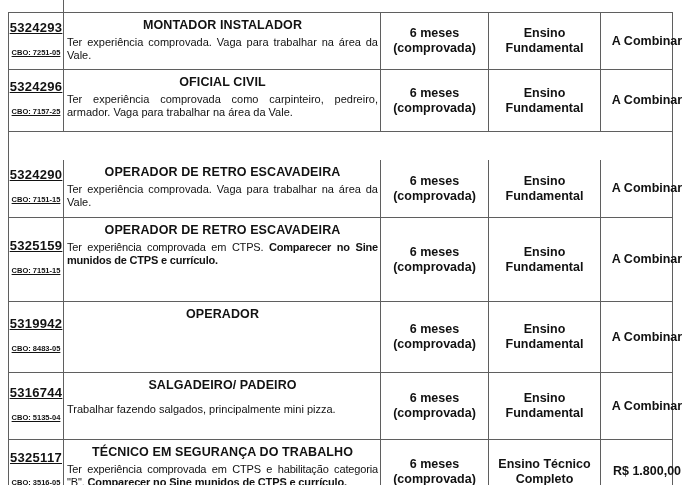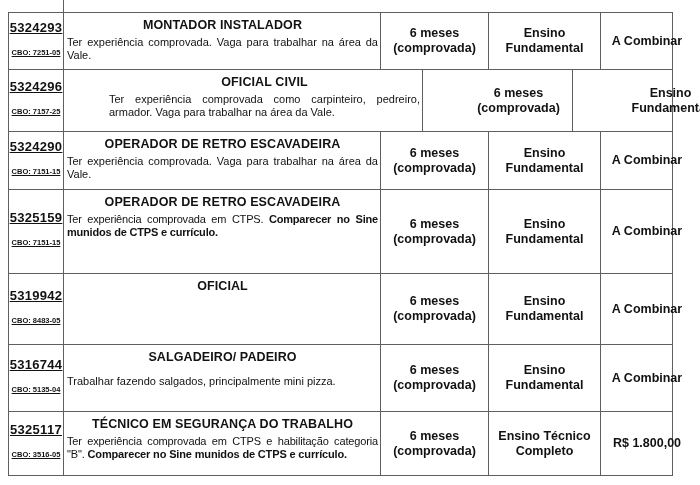--- a/index.html
+++ b/index.html
@@ -28,22 +28,22 @@
     background:#5f5f5f;
   }
 
   .row {
     display:grid;
     grid-template-columns:55px 317px 108px 112px 92px;
     border-bottom:1px solid #5f5f5f;
   }
   .row:last-child { border-bottom:none; }
   .r1 { height:57px; }
-  .r2 { height:62px;gap:42px; }
-  .r3 { height:58px; }
+  .r2 { height:62px; }
+  .r3 { height:58px;margin-top:28px; }
   .r4 { height:84px; }
   .r5 { height:71px; }
   .r6 { height:67px; }
   .r7 { height:63px; }
 
   .cell { border-right:1px solid #5f5f5f; overflow:hidden; }
   .c-last { border-right:none; }
 
   .c-id {
     display:flex; flex-direction:column;
@@ -146,21 +146,21 @@
       <div class="cell c-mid">Ensino Fundamental</div>
       <div class="cell c-mid c-last">A Combinar</div>
     </div>
 
     <div class="row r5 gap-lg bblock">
       <div class="cell c-id">
         <span class="id-link">5319942</span>
         <span class="cbo-link">CBO: 8483-05</span>
       </div>
       <div class="cell c-desc">
-        <div class="job-title">OFICIAL</div>
+        <div class="job-title">OPERADOR</div>
       </div>
       <div class="cell c-mid">6 meses (comprovada)</div>
       <div class="cell c-mid">Ensino Fundamental</div>
       <div class="cell c-mid c-last">A Combinar</div>
     </div>
 
     <div class="row r6 gap-lg">
       <div class="cell c-id">
         <span class="id-link">5316744</span>
         <span class="cbo-link">CBO: 5135-04</span>

